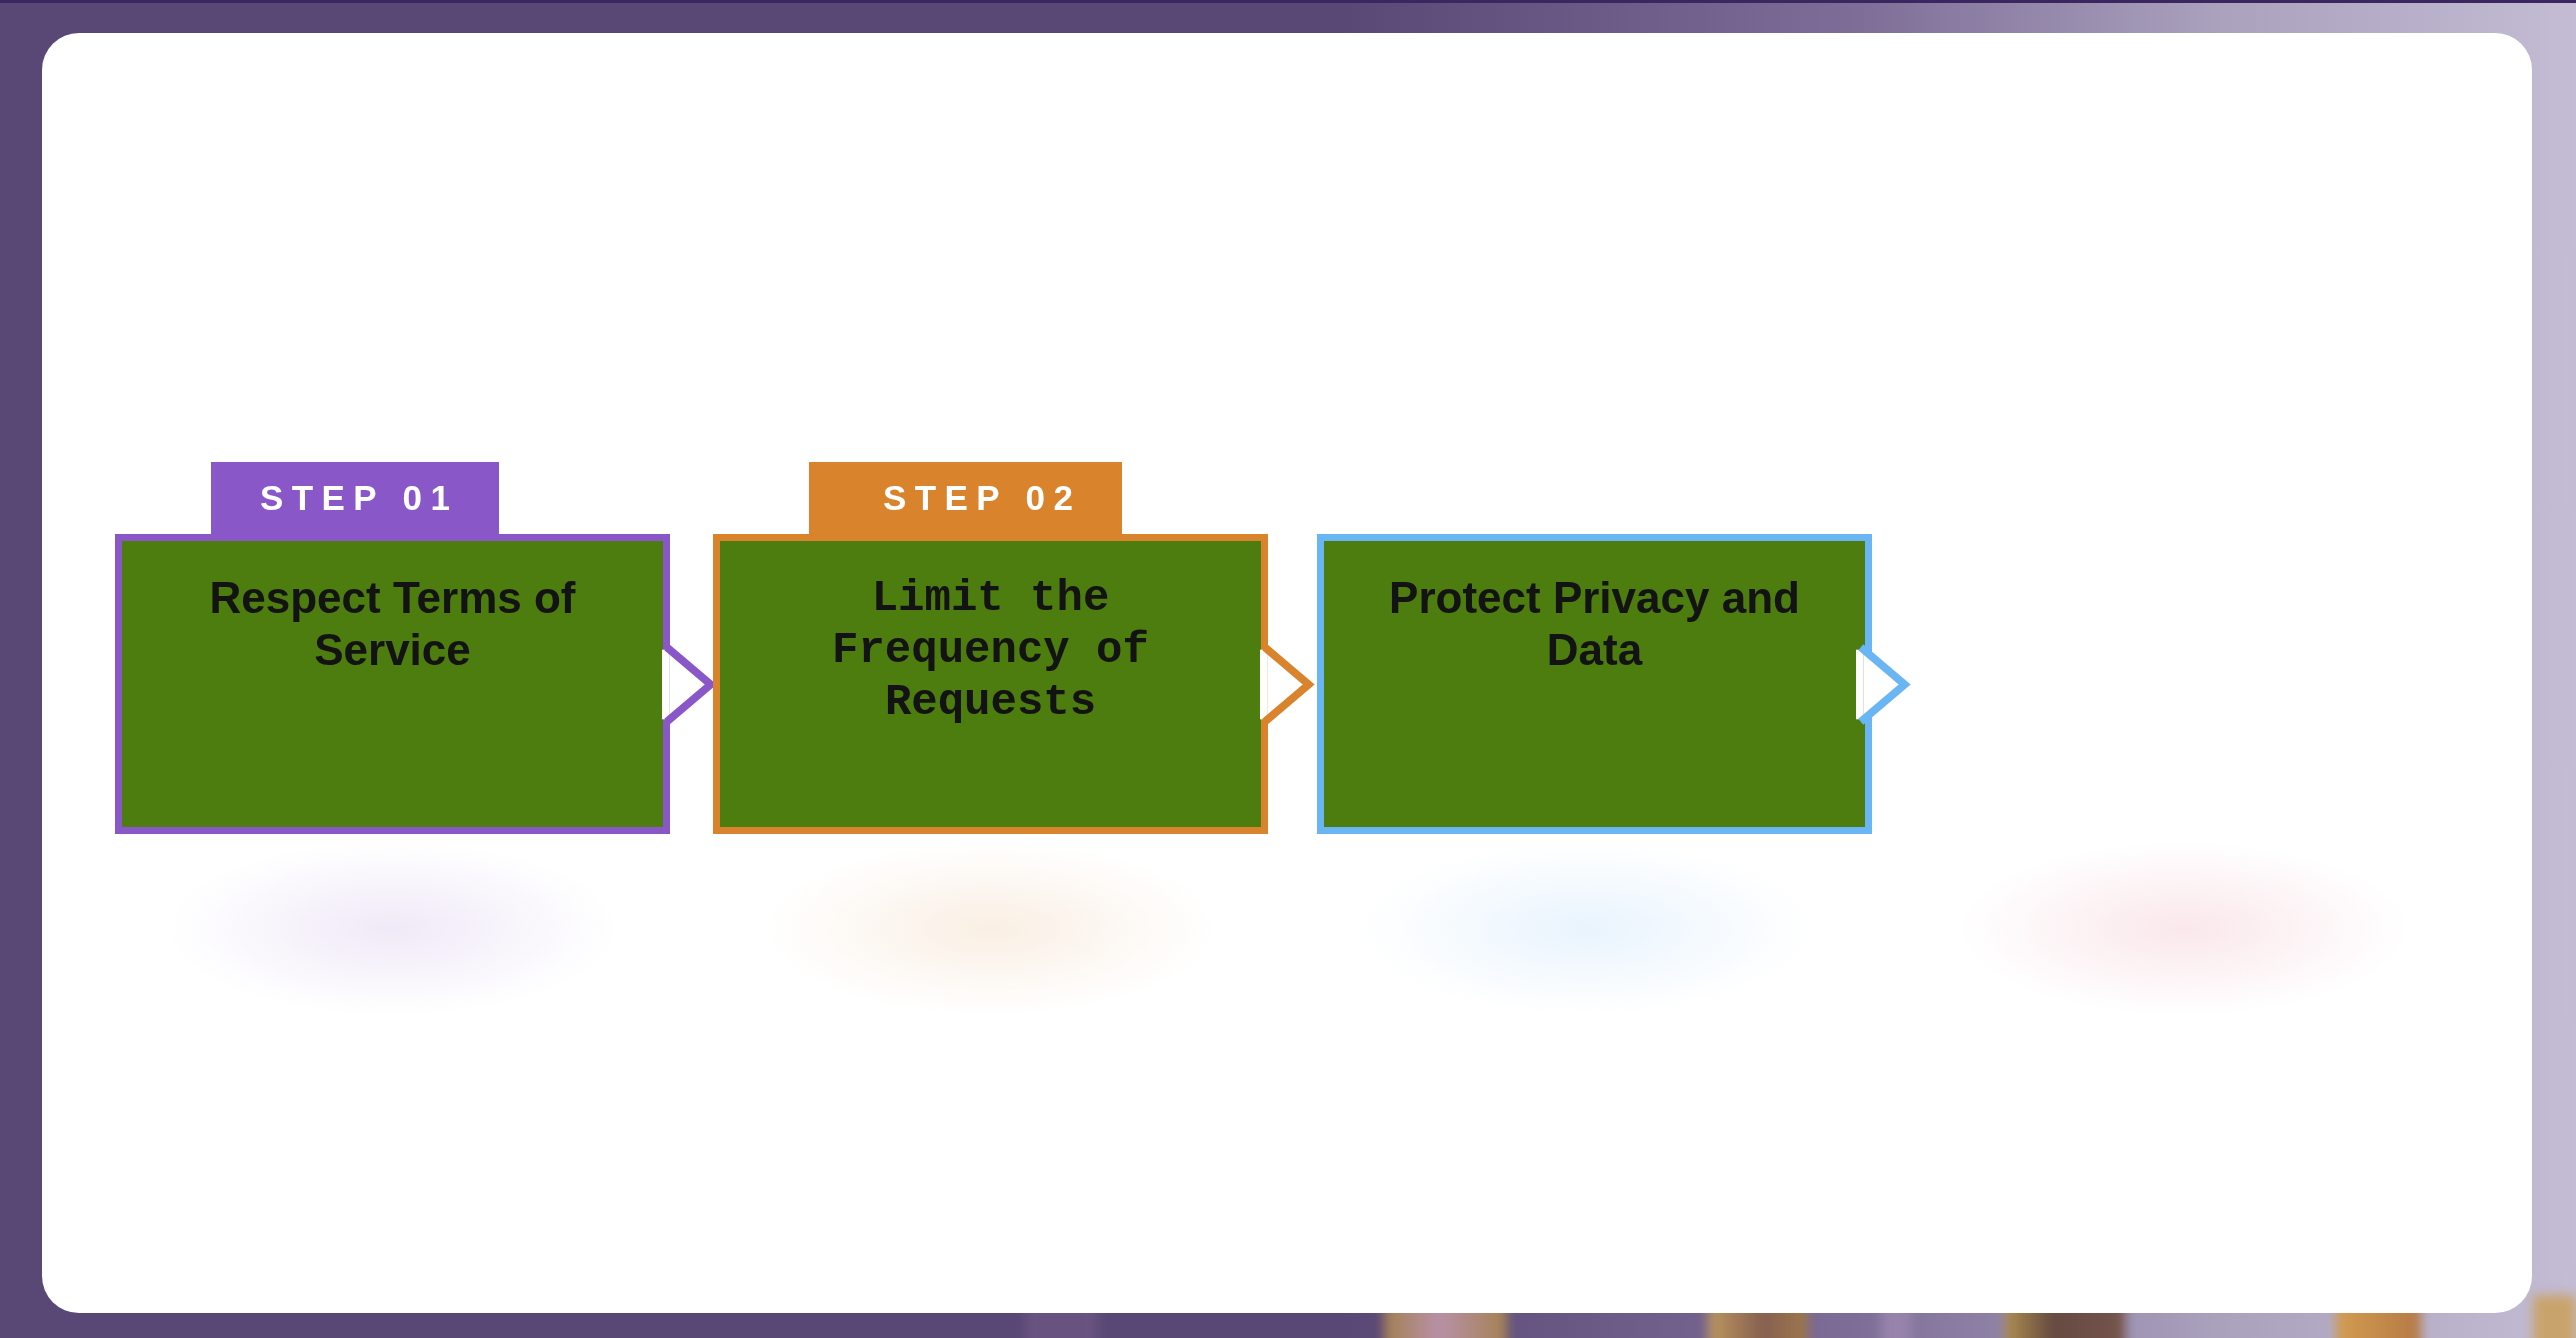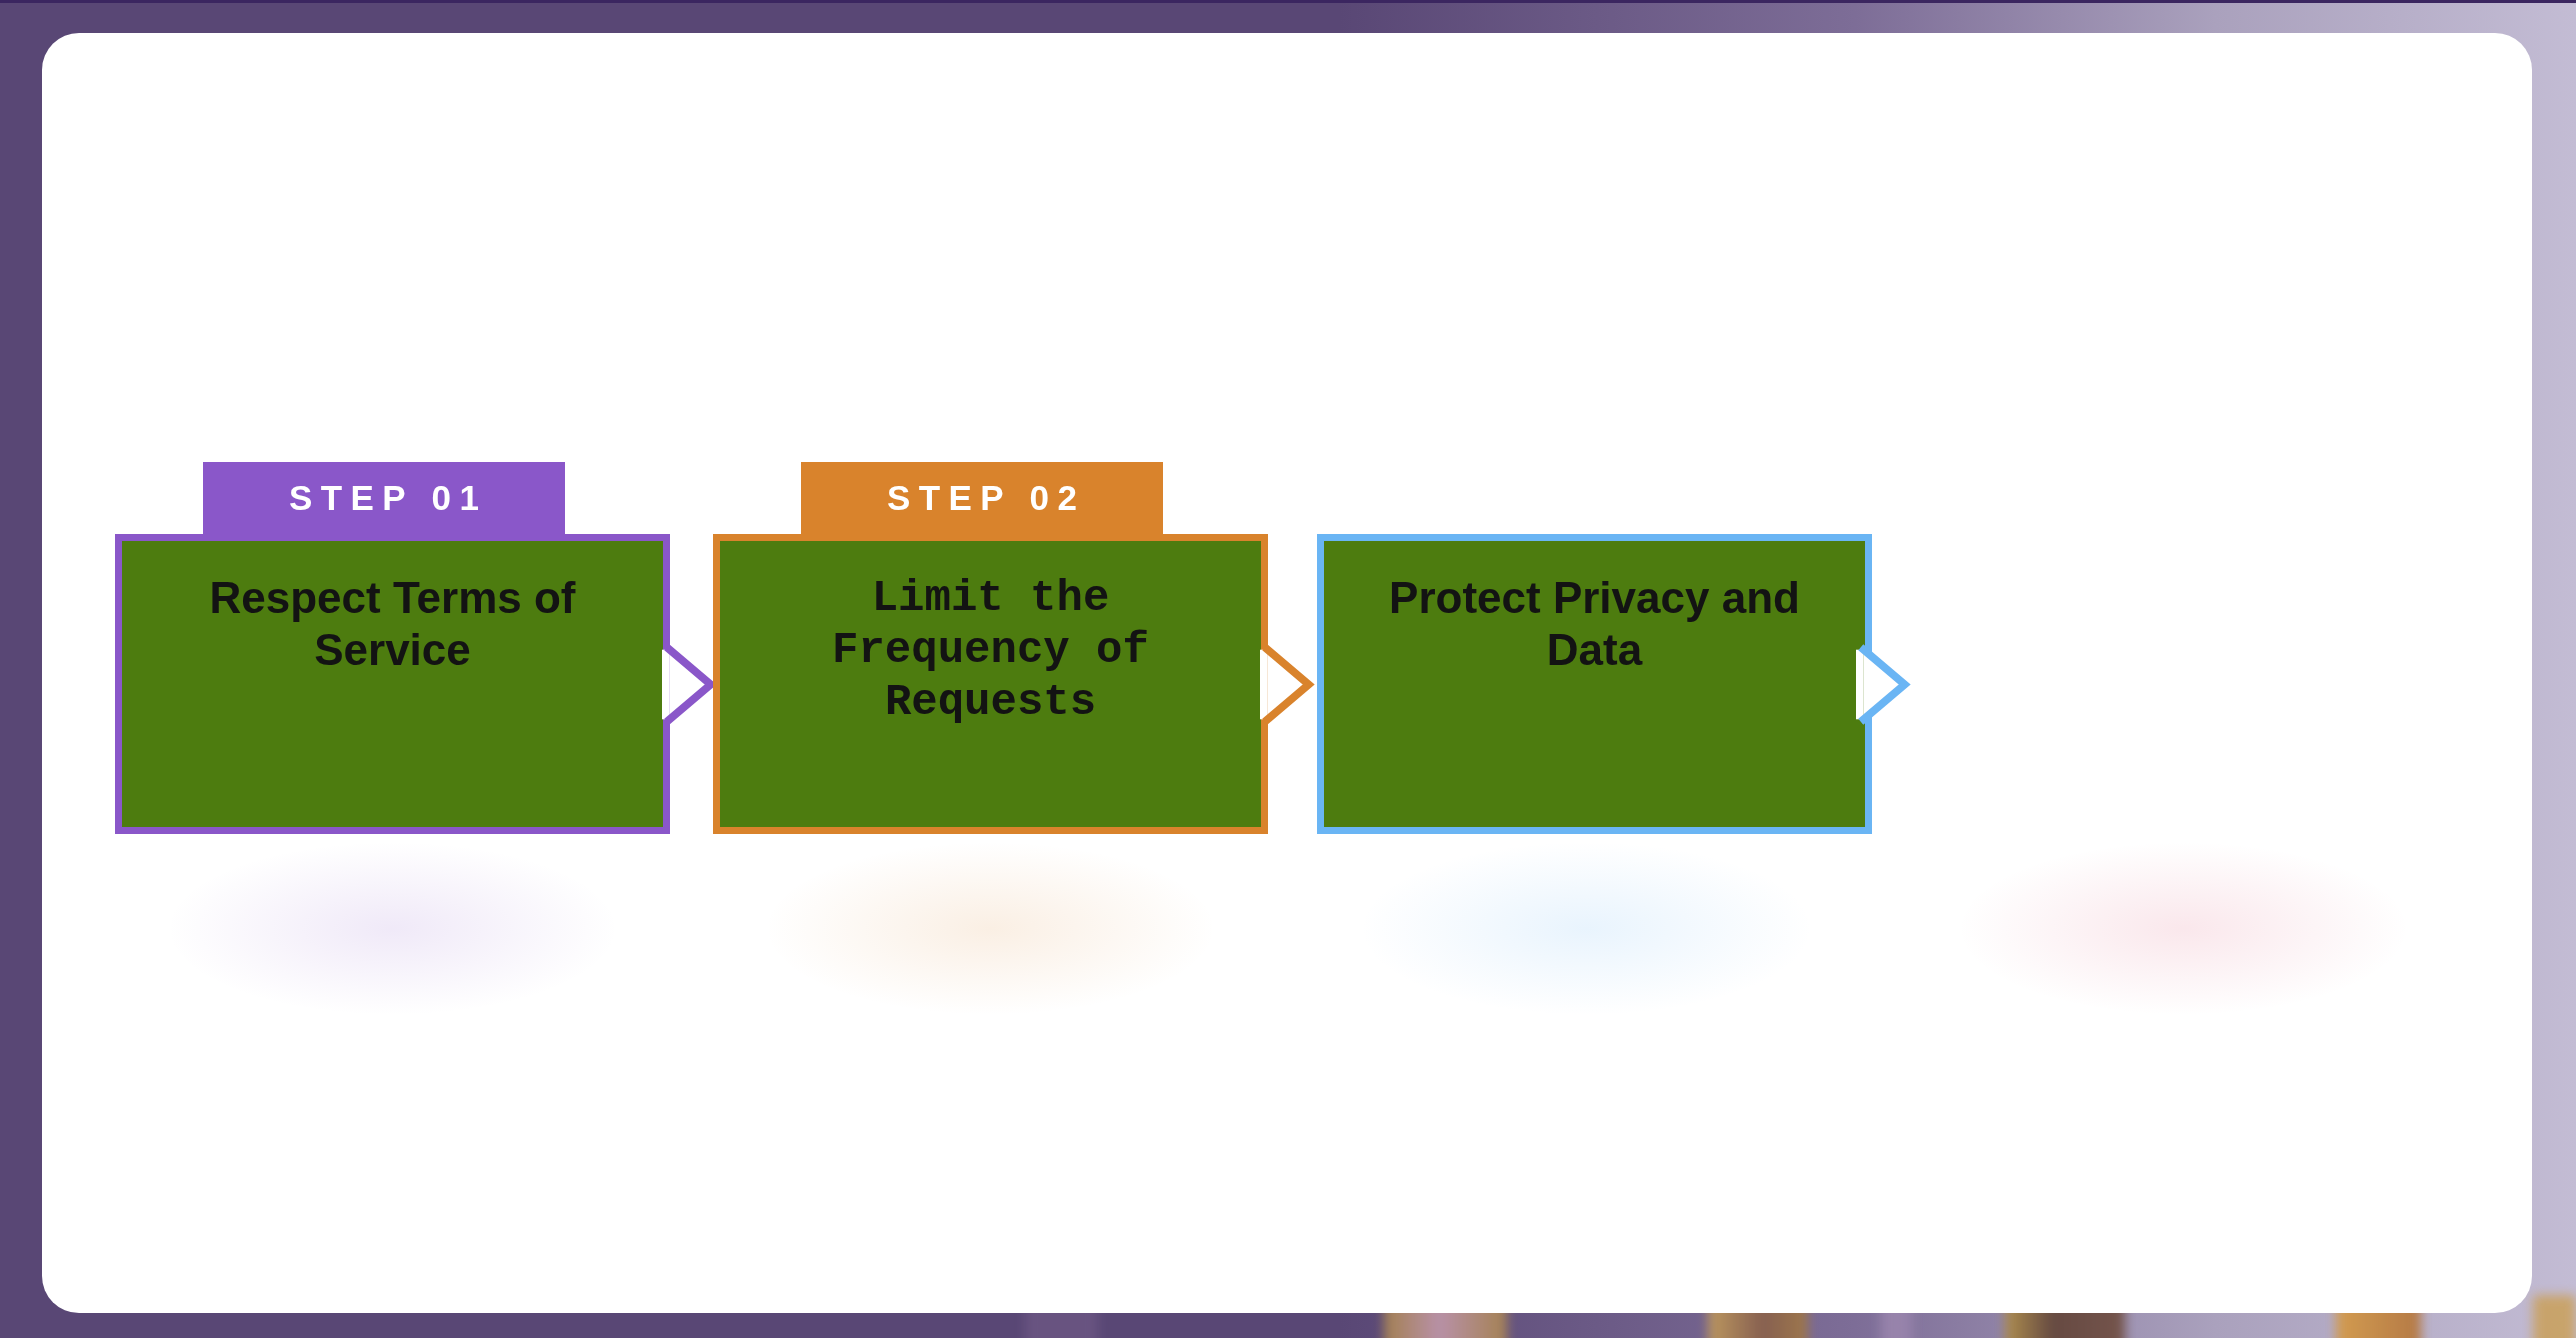--- a/index.html
+++ b/index.html
@@ -24,21 +24,21 @@
 
   .card{
     position:absolute;left:42px;top:33px;width:2490px;height:1280px;
     border-radius:37px;z-index:2;overflow:hidden;
   }
 
   .step-group{position:absolute;top:462px;width:555px;height:617px;z-index:3;}
   .g1{left:115px;} .g2{left:713px;} .g3{left:1309px;} .g4{left:1906px;}
 
   .step-tab{
-    position:absolute;left:88px;top:0;width:362px;height:72px;
+    position:absolute;left:96px;top:0;width:288px;height:72px;
     display:flex;align-items:center;justify-content:center;
   }
   .step-tab-label{
     color:#ffffff;font-size:35px;font-weight:bold;letter-spacing:.24em;
     text-indent:.24em;white-space:nowrap;
   }
   .step-box{
     position:absolute;left:0;top:72px;width:555px;height:300px;
     background:#4d7c0f;border-style:solid;border-width:7.7px;box-sizing:border-box;
   }
@@ -81,21 +81,21 @@
     <rect x="0" y="15" width="10" height="90" fill="#ffffff"></rect>
     <path d="M10 15 L63 60 L10 105" fill="#ffffff" stroke-width="10" stroke-linecap="square" stroke-linejoin="miter" style="stroke: rgb(138, 87, 201);"></path>
   </svg>
 </div>
 
 <div class="step-group g2" style="--glow-color: rgba(217,131,44,0.13);">
   <div class="step-glow"></div>
   <div class="step-box" style="border-color: rgb(217, 131, 44); font-family: Liberation Mono, monospace;">
     <div class="step-title">Limit the Frequency of Requests</div>
   </div>
-  <div class="step-tab" style="background-color: rgb(217, 131, 44);">
+  <div class="step-tab" style="background-color: rgb(217, 131, 44); padding-left: 25px;">
     <span class="step-tab-label">STEP 02</span>
   </div>
   <svg class="step-arrow" viewBox="0 0 75 120" xmlns="http://www.w3.org/2000/svg">
     <rect x="0" y="15" width="10" height="90" fill="#ffffff"></rect>
     <path d="M10 15 L63 60 L10 105" fill="#ffffff" stroke-width="10" stroke-linecap="square" stroke-linejoin="miter" style="stroke: rgb(217, 131, 44);"></path>
   </svg>
 </div>
 
 <div class="step-group g3" style="--glow-color: rgba(106,181,244,0.15);">
   <div class="step-glow"></div>

